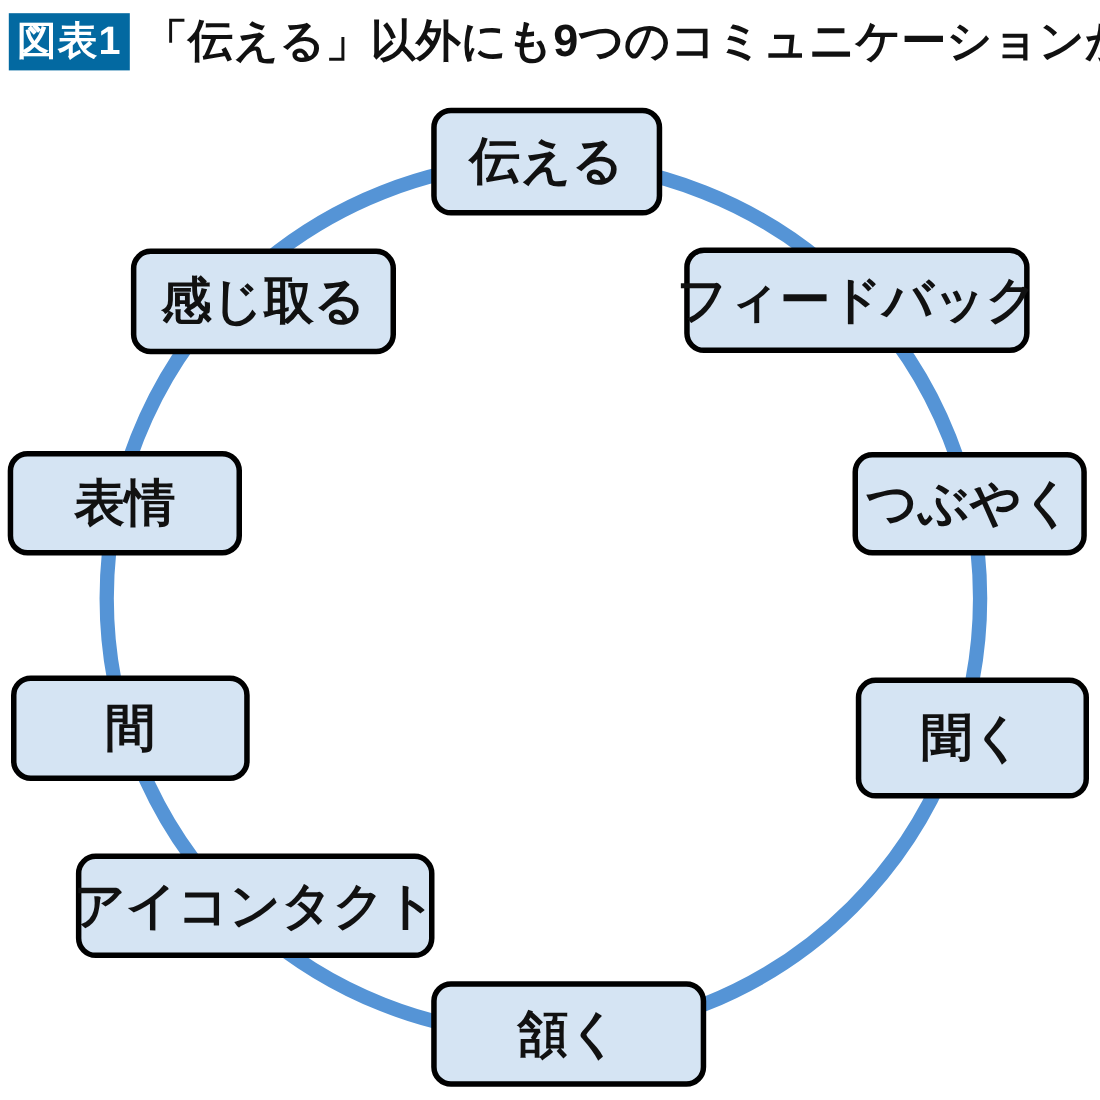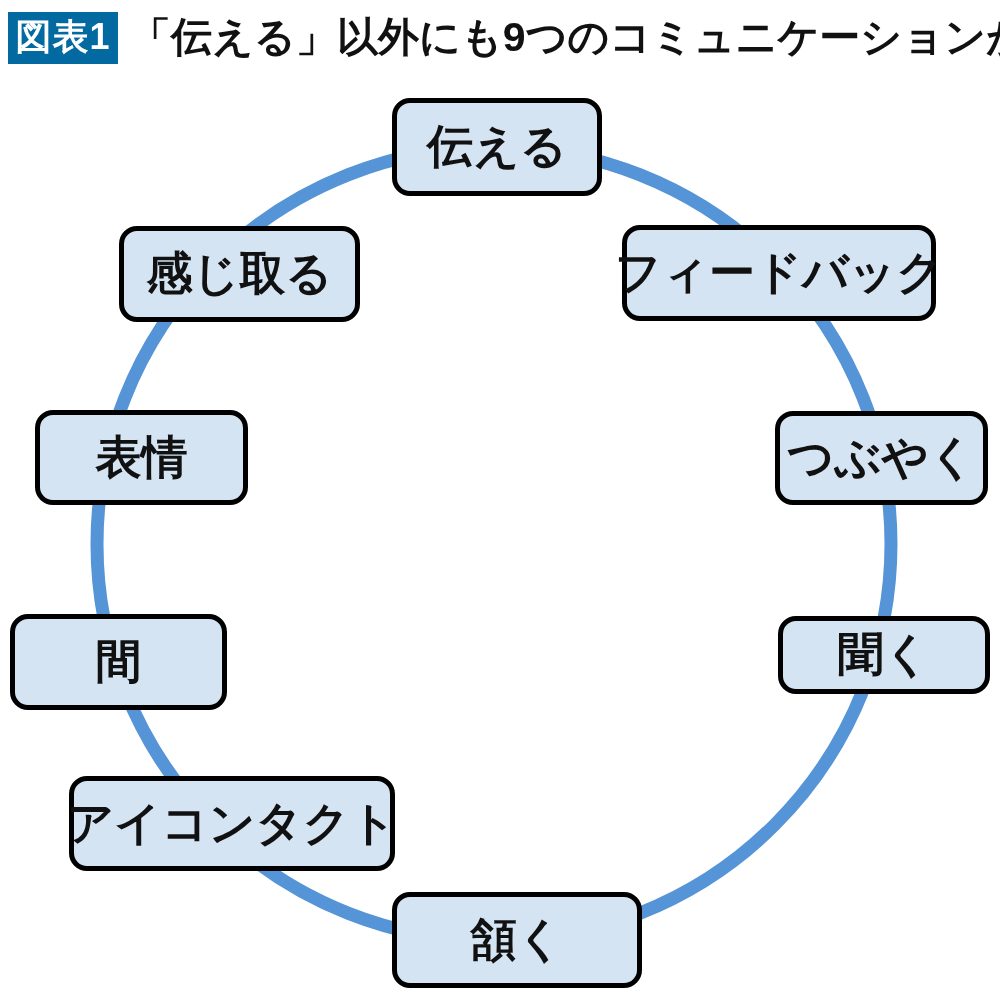--- a/index.html
+++ b/index.html
@@ -57,26 +57,26 @@
     align-items: center;
     justify-content: center;
     font-size: 46px;
     font-weight: 700;
     color: #111111;
     white-space: nowrap;
   }
   .n1  { left: 392px; top: 98px;  width: 210px; height: 98px; }
   .n2  { left: 622px; top: 225px; width: 314px; height: 96px; }
   .n3  { left: 775px; top: 411px; width: 213px; height: 94px; }
-  .n4  { left: 778px; top: 616px; width: 212px; height: 78px; }
+  .n4  { left: 778px; top: 616px; width: 212px; height: 110px; }
   .n5  { left: 654px; top: 779px; width: 214px; height: 95px; }
   .n6  { left: 392px; top: 892px; width: 250px; height: 96px; }
   .n7  { left: 69px;  top: 776px; width: 326px; height: 95px; text-align: right; }
   .n8  { left: 10px;  top: 614px; width: 217px; height: 96px; }
-  .n9  { left: 7px;   top: 410px; width: 213px; height: 95px; margin-left: 28px; }
+  .n9  { left: 7px;   top: 410px; width: 213px; height: 95px; }
   .n10 { left: 119px; top: 226px; width: 241px; height: 96px; font-family: Liberation Mono, monospace; }
 </style>
 </head>
 <body>
 
 <div class="canvas">
 
   <div class="header">
     <div class="badge">図表1</div>
     <h1 class="title">「伝える」以外にも9つのコミュニケーションがある</h1>

